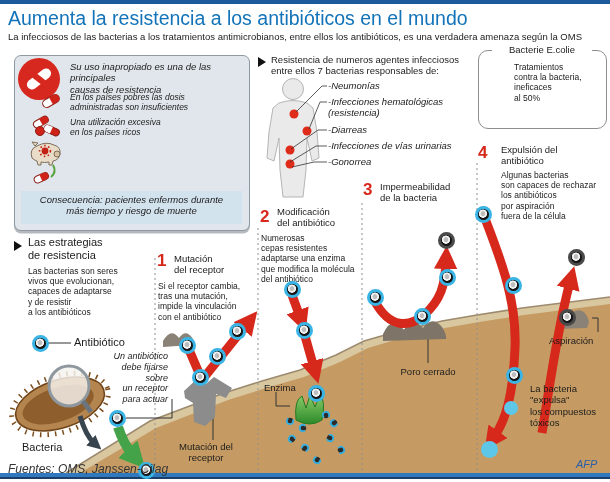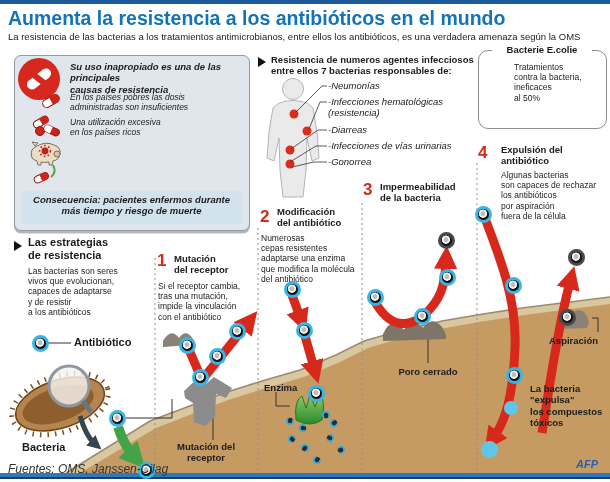--- a/index.html
+++ b/index.html
@@ -1,19 +1,19 @@
 <!DOCTYPE html>
 <html><head>
 <meta charset="utf-8">
 <style>
   html,body{margin:0;padding:0;background:#fff;}
   #stage{position:relative;width:610px;height:482px;background:#fff;overflow:hidden;
          font-family:"Liberation Sans",sans-serif;}
   .t{position:absolute;white-space:pre-line;color:#1b1b1b;line-height:1.2;}
-  .b{font-weight:bold}.i{font-style:italic}
+  .b{font-weight:normal}.i{font-style:italic}
   .s75{font-size:12px}.s8{font-size:8.5px}.s9{font-size:9px}.s95{font-size:9.5px}
   .s11{font-size:11px}.s19{font-size:19.5px}
   .blue{color:#1273b9}
   .ctr{text-align:center}.rt{text-align:right}
   .num{position:absolute;font-weight:bold;font-size:17px;color:#d7281c;line-height:1;}
   .tri{position:absolute;width:0;height:0;border-left:8px solid #111;
        border-top:5px solid transparent;border-bottom:5px solid transparent;}
   .abx{position:absolute;width:11px;height:11px;border-radius:50%;border:3px solid #39b4e4;
        background:radial-gradient(circle at 45% 42%, #bdbdbd 0 24%, #f2f2f2 30% 44%, #161616 50% 100%);}
   .abx.dark{border-color:#4a4a4a;}
@@ -34,21 +34,21 @@
 </head>
 <body>
 
 <div id="stage">
 
   <div class="bar" style="top:0;height:3.5px;background:#1d5a9b"></div>
   <div class="bar" style="top:473px;height:3.5px;background:#3079be"></div>
   <div class="bar" style="top:476.5px;height:2px;background:#1b3f68"></div>
 
   <div class="t b s19 blue" style="left:8px;top:7px">Aumenta la resistencia a los antibióticos en el mundo</div>
-  <div class="t s95" style="left:8px;top:31px">La resistencia de las bacterias a los tratamientos antimicrobianos, entre ellos los antibióticos, es una verdadera amenaza según la OMS</div>
+  <div class="t s95" style="left:8px;top:31px">La infecciosos de las bacterias a los tratamientos antimicrobianos, entre ellos los antibióticos, es una verdadera amenaza según la OMS</div>
 
   <svg width="610" height="482" viewBox="0 0 610 482">
     <defs>
       <marker id="ra" viewBox="0 0 4 4" markerWidth="2.6" markerHeight="2.6" refX="1.2" refY="2" orient="auto">
         <path d="M0,0 L4,2 L0,4 Z" fill="#d7281c"></path>
         </marker>
       <marker id="ga" viewBox="0 0 4 4" markerWidth="2.6" markerHeight="2.6" refX="1.2" refY="2" orient="auto">
         <path d="M0,0 L4,2 L0,4 Z" fill="#44a348"></path>
         </marker>
       <marker id="da" viewBox="0 0 4 4" markerWidth="2.8" markerHeight="2.8" refX="1.2" refY="2" orient="auto">
@@ -231,20 +231,25 @@
   <div class="t b s11" style="left:28px;top:236px">Las estrategias
 de resistencia</div>
   <div class="t s8" style="left:28px;top:266px">Las bacterias son seres
 vivos que evolucionan,
 capaces de adaptarse
 y de resistir
 a los antibióticos</div>
   <div class="abx" style="left:32px;top:335px"></div>
   <div class="t b s11" style="left:74px;top:336px">Antibiótico</div>
   <div class="t b s11" style="left:22px;top:441px">Bacteria</div>
+  <div class="t i s9 rt" style="left:98px;top:351px;width:70px">Un antibiótico
+debe fijarse
+sobre
+un receptor
+para actuar</div>
   <div class="abx" style="left:109px;top:410px"></div>
   <div class="abx" style="left:138px;top:462px"></div>
 
   <div class="num" style="left:157px;top:252px">1</div>
   <div class="t b s95" style="left:174px;top:253px">Mutación
 del receptor</div>
   <div class="t s8" style="left:158px;top:281px">Si el receptor cambia,
 tras una mutación,
 impide la vinculación
 con el antibiótico</div>

